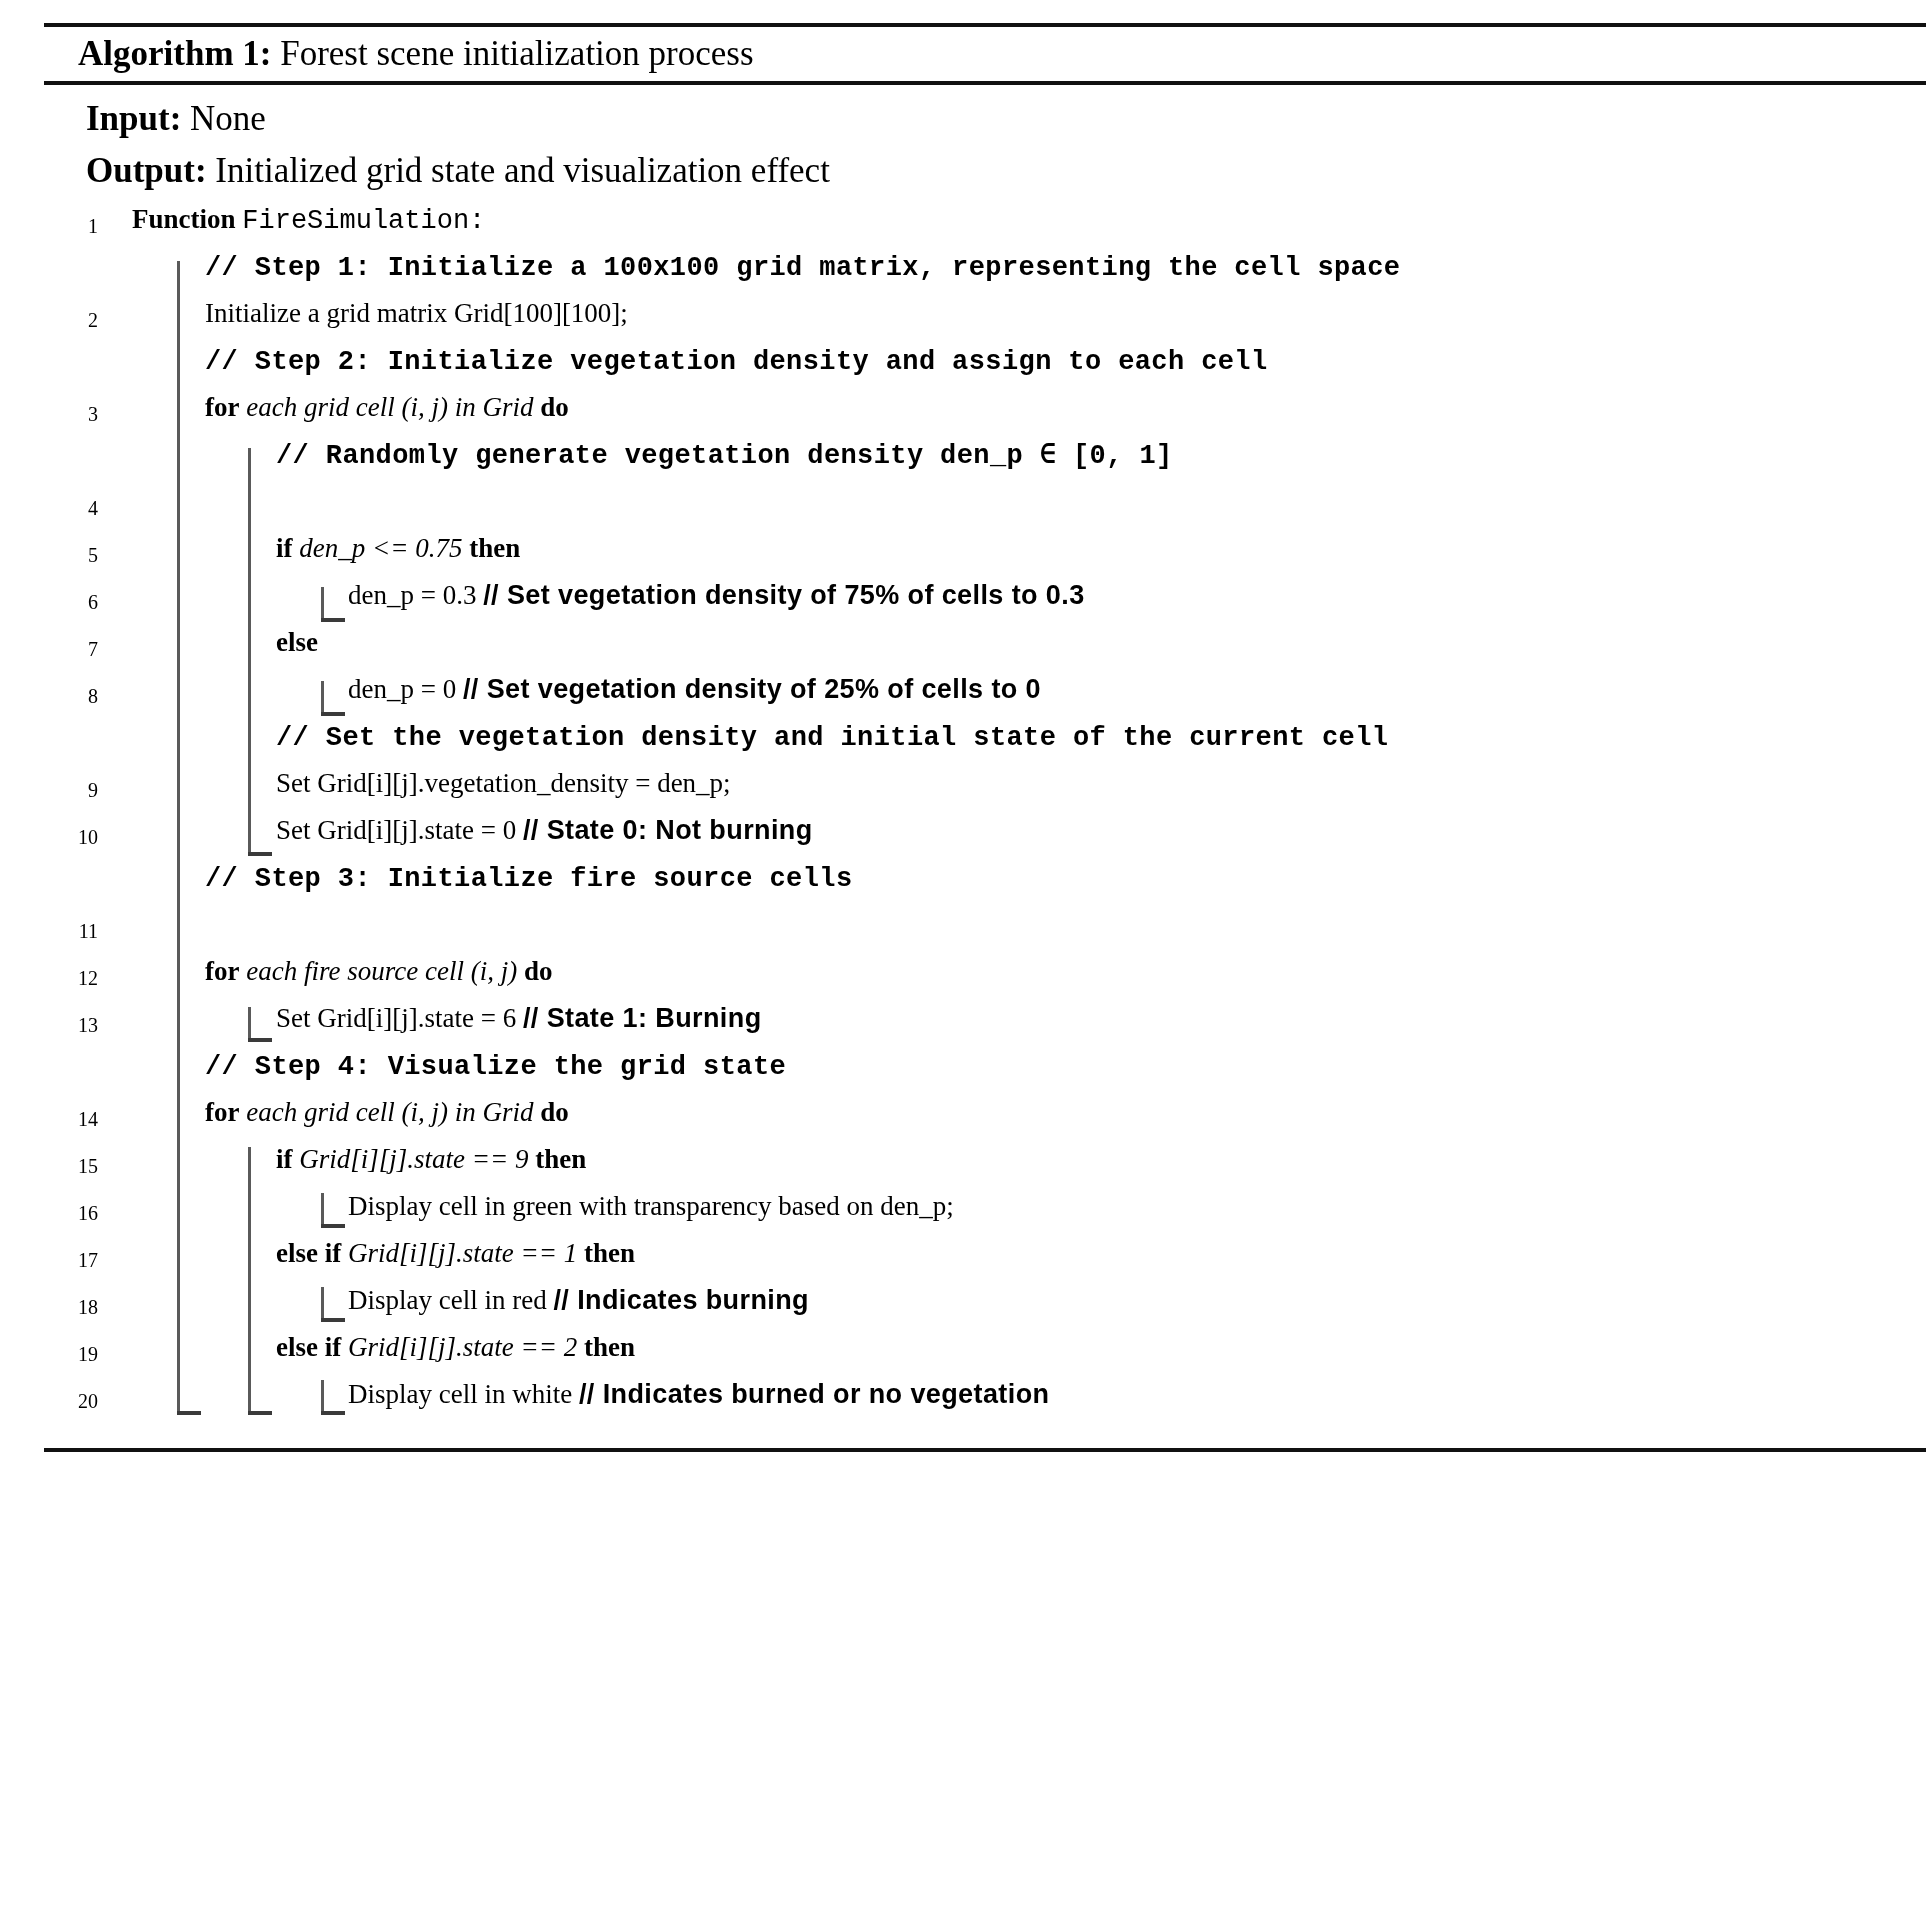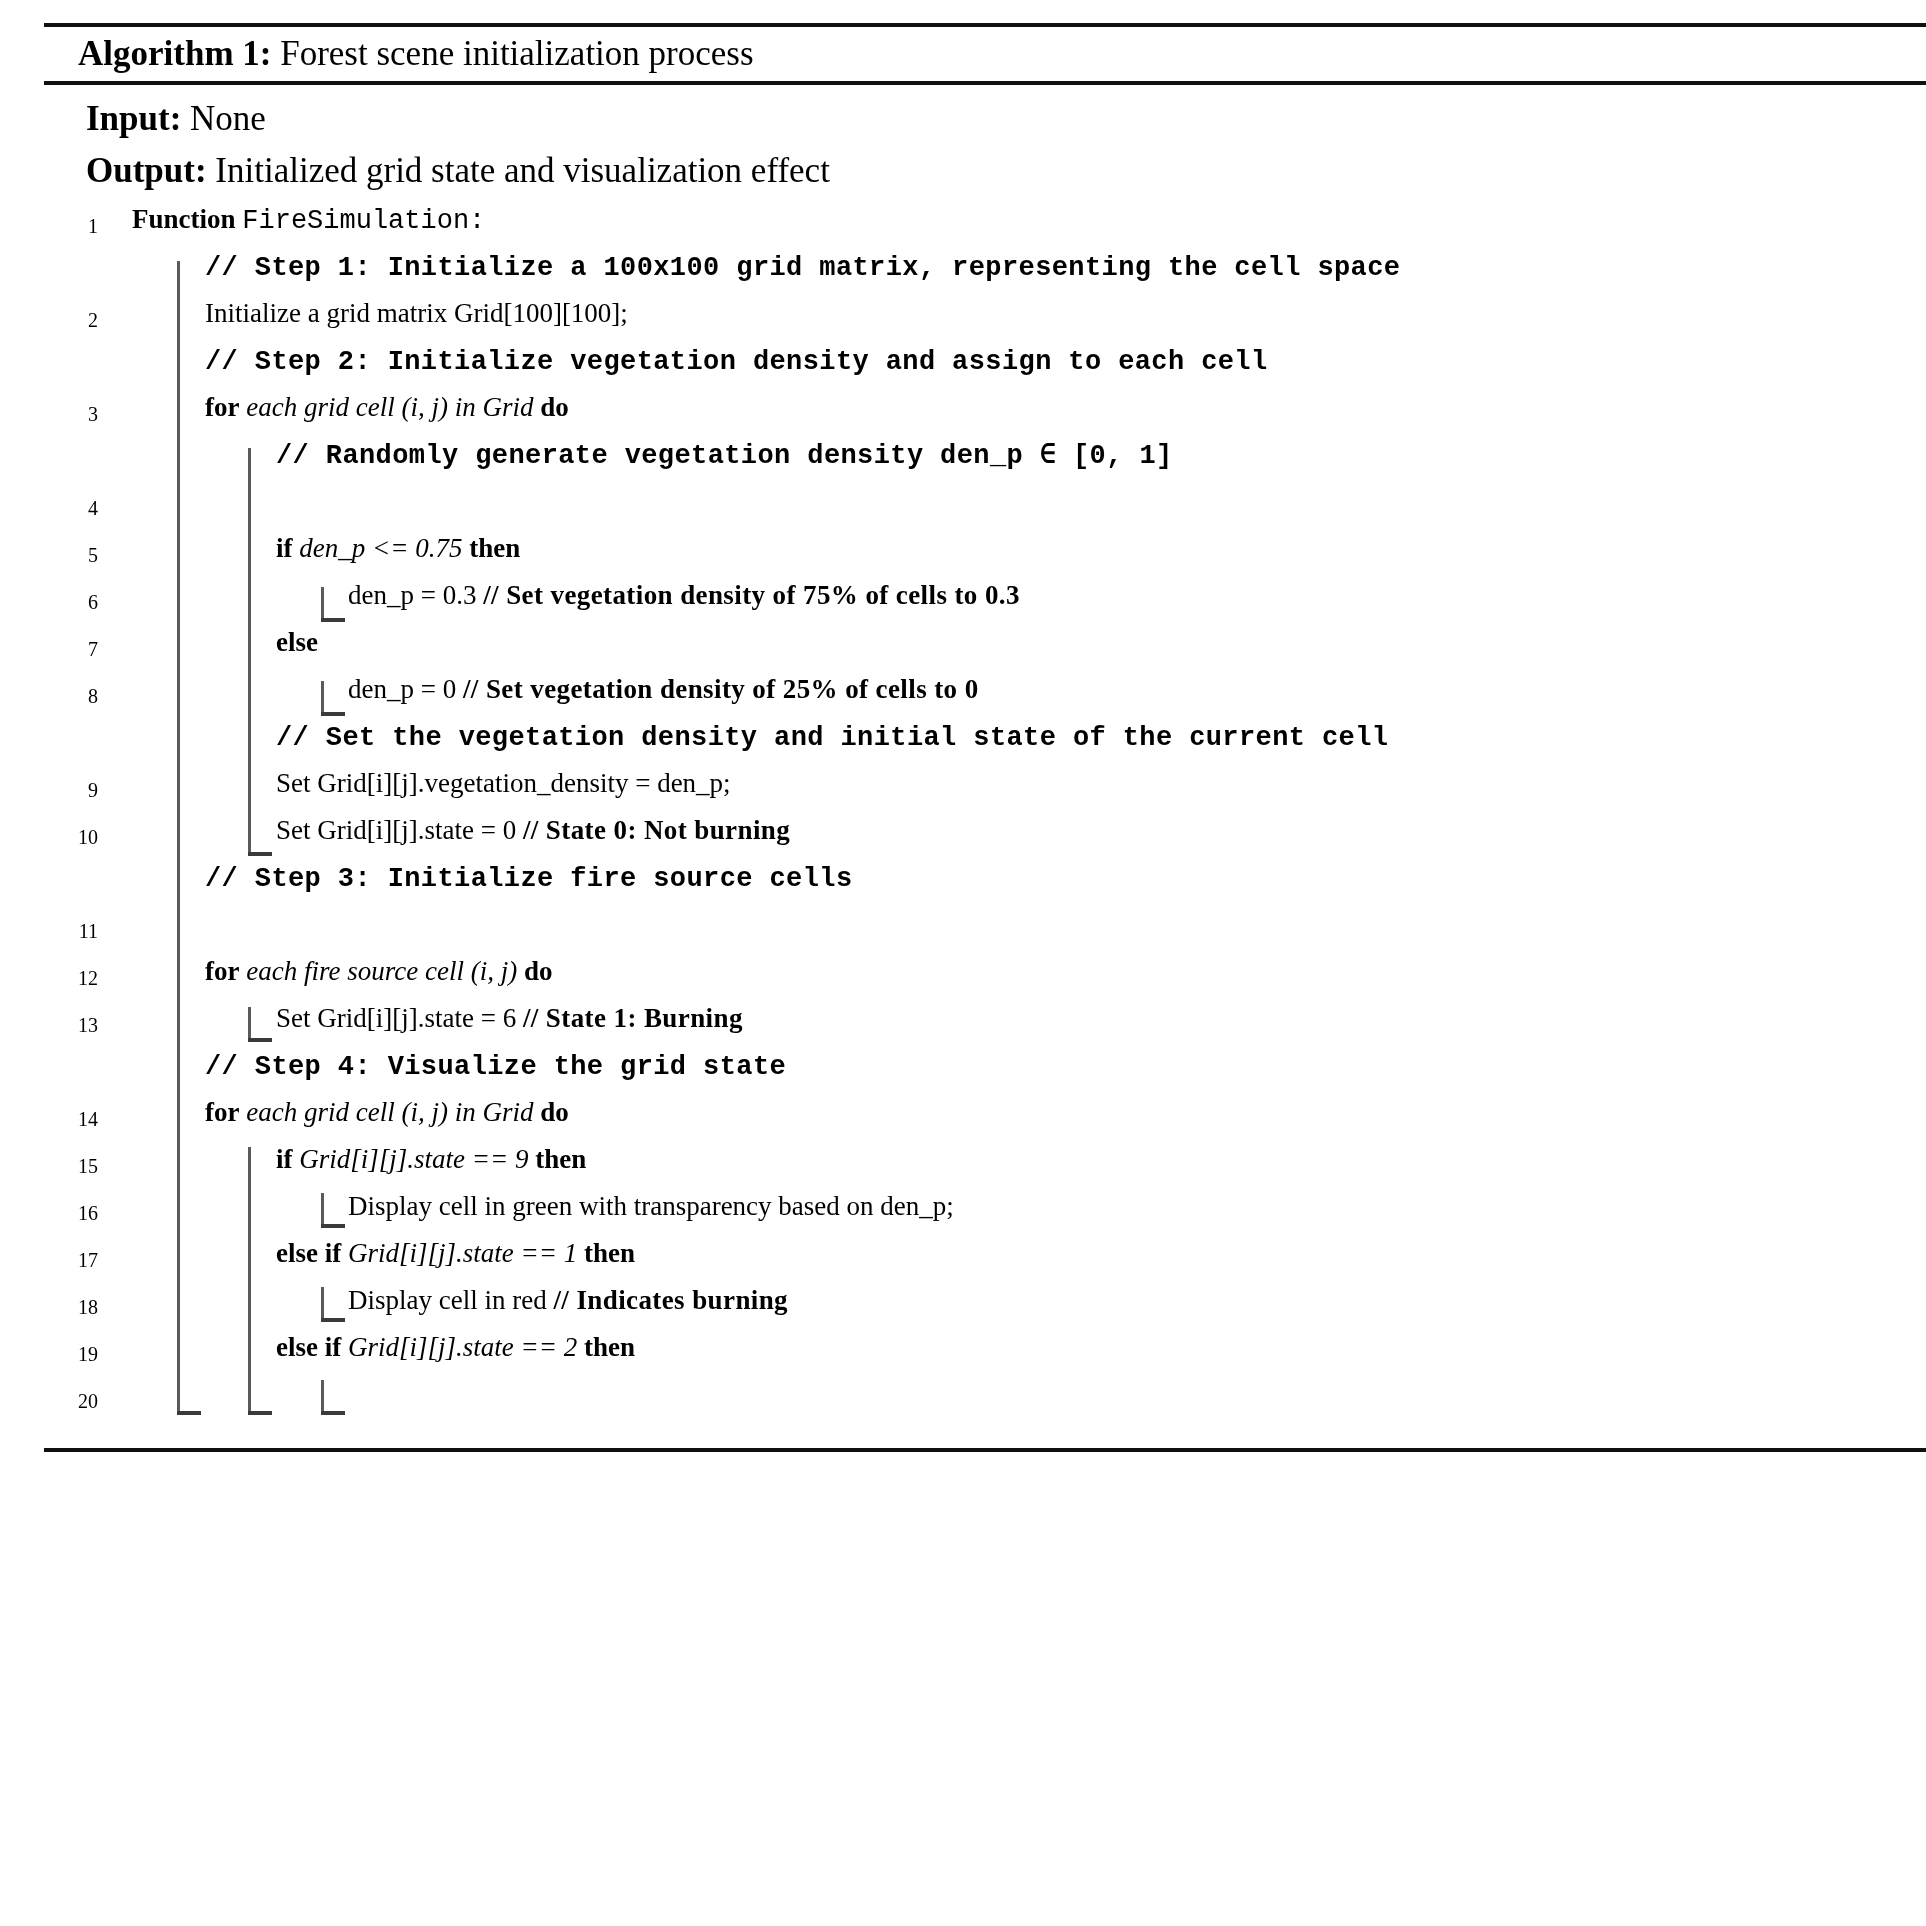--- a/index.html
+++ b/index.html
@@ -100,21 +100,21 @@
   
   .kw      { font-weight: bold; }
   .it      { font-style: italic; }
   .mono    { font-family: "Liberation Mono", "DejaVu Sans Mono", monospace; }
   .comment {
     font-family: "Liberation Mono", "DejaVu Sans Mono", monospace;
     font-weight: bold;
     letter-spacing: 0.4px;
   }
   .cmt-inline {
-    font-family: Liberation Serif, serif;
+    font-family: Liberation Sans, sans-serif;
     font-weight: bold;
     letter-spacing: 0.4px;
   }
 
   
   .vbar {
     position: absolute;
     width: 2.7px;
     background: #5a5a5a;
   }
@@ -256,20 +256,21 @@
       <div class="row">
         <div class="lineno">18</div>
         <div class="code ind3"><span>Display cell in red </span><span class="cmt-inline">// Indicates burning</span></div>
       </div>
       <div class="row">
         <div class="lineno">19</div>
         <div class="code ind2"><span class="kw">else if</span> <span class="it">Grid[i][j].state == 2</span> <span class="kw">then</span></div>
       </div>
       <div class="row">
         <div class="lineno">20</div>
+        <div class="code ind3"><span>Display cell in white </span><span class="cmt-inline">// Indicates burned or no vegetation</span></div>
       </div>
       <div class="vbar" style="left: 133px; top: 58px; height: 1154px;"></div>
       <div class="vbar" style="left: 204px; top: 245px; height: 408px;"></div>
       <div class="vbar" style="left: 277px; top: 384px; height: 35px;"></div>
       <div class="vbar" style="left: 277px; top: 478px; height: 35px;"></div>
       <div class="vbar" style="left: 204px; top: 804px; height: 35px;"></div>
       <div class="vbar" style="left: 204px; top: 944px; height: 268px;"></div>
       <div class="vbar" style="left: 277px; top: 990px; height: 35px;"></div>
       <div class="vbar" style="left: 277px; top: 1084px; height: 35px;"></div>
       <div class="vbar" style="left: 277px; top: 1177px; height: 35px;"></div>

